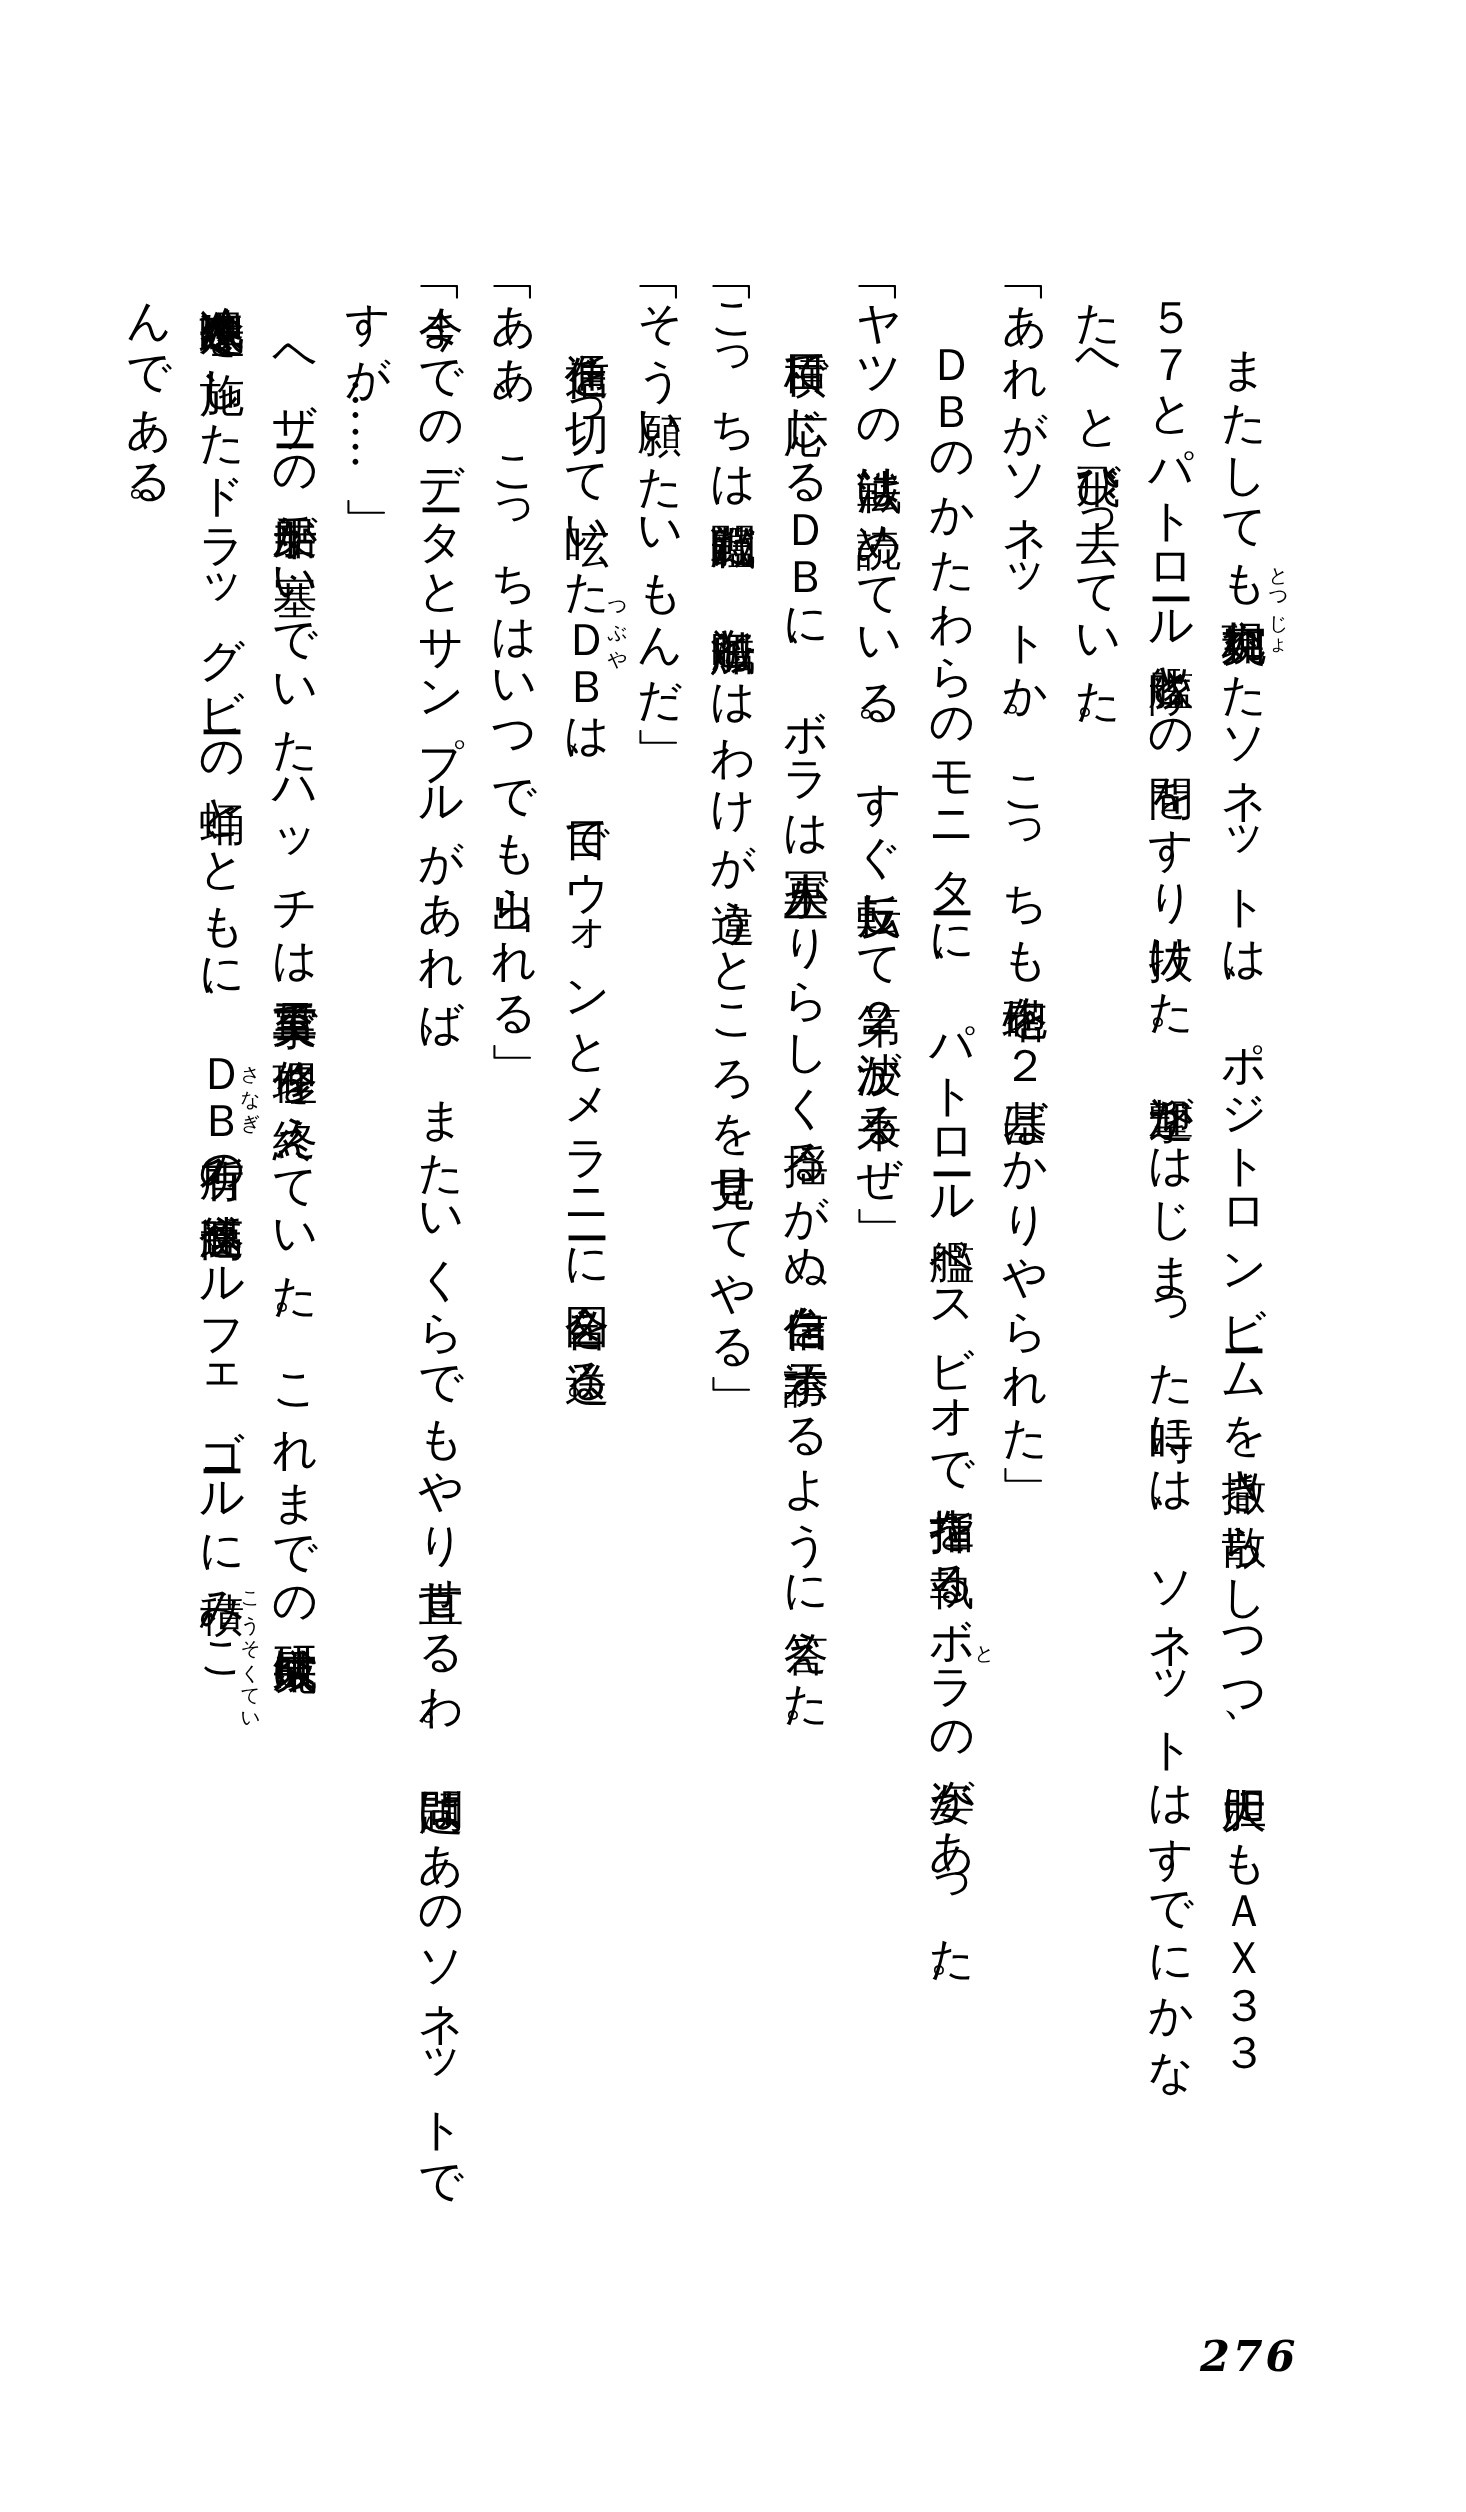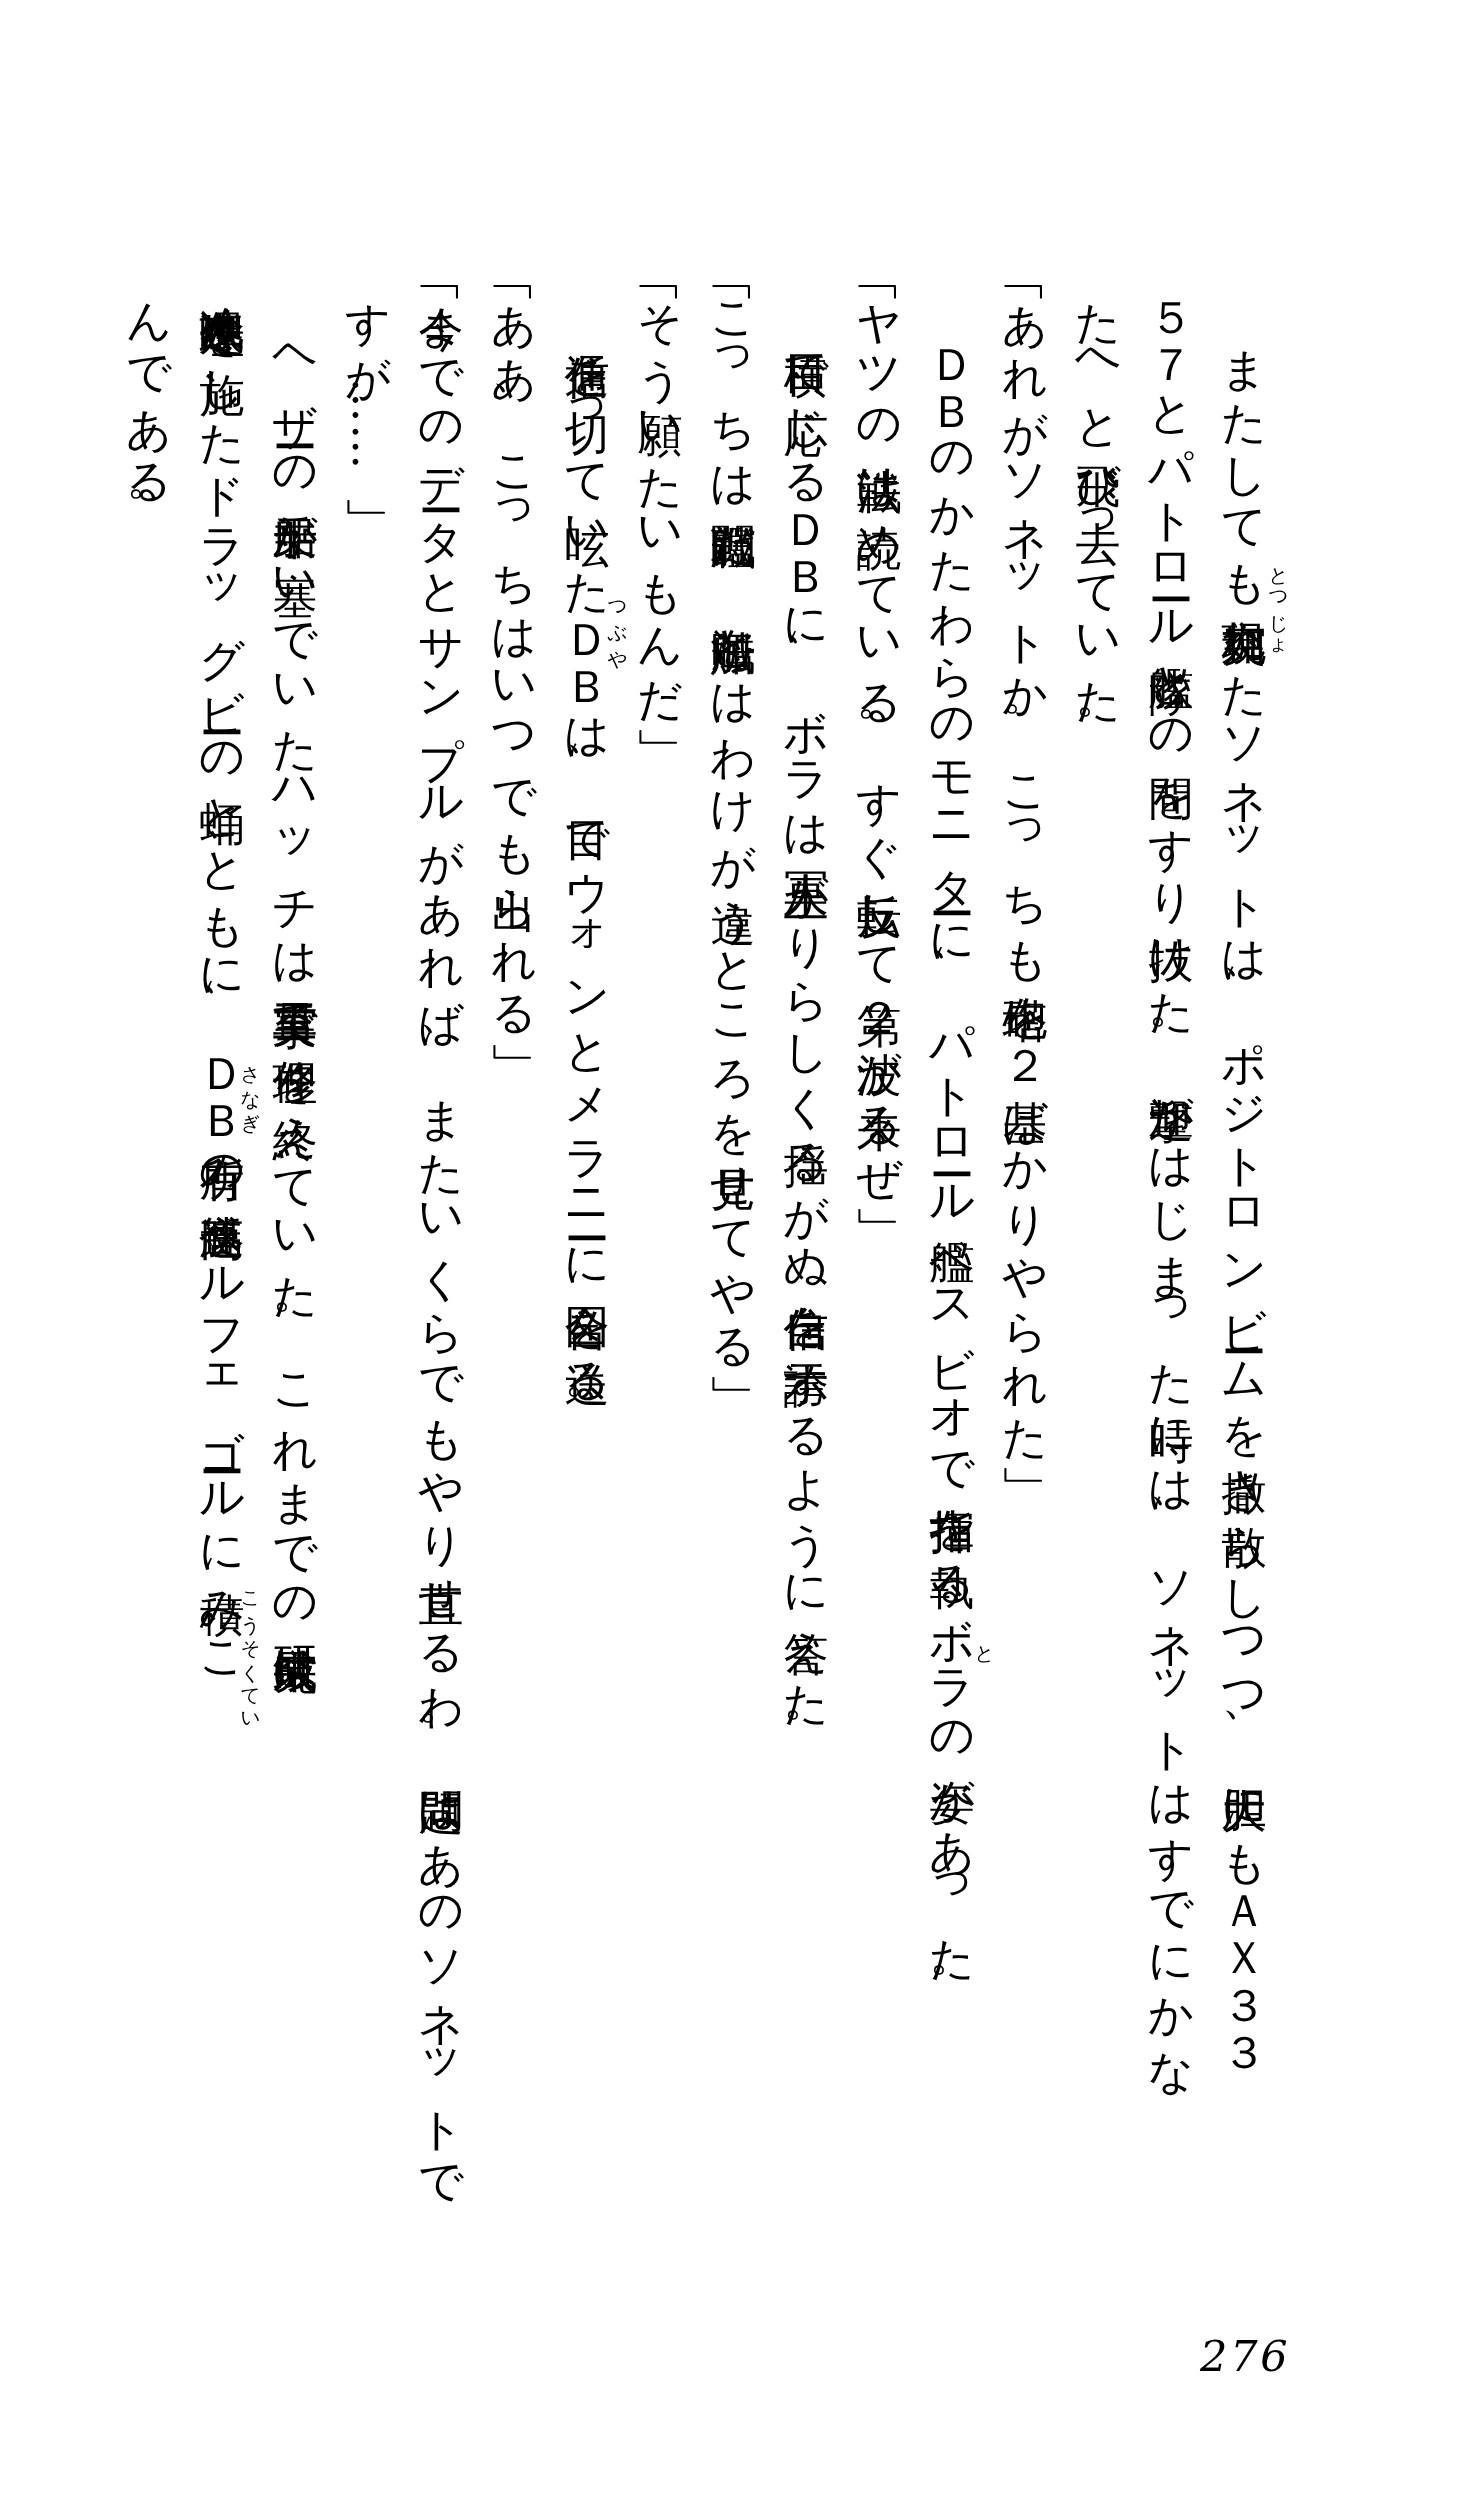--- a/index.html
+++ b/index.html
@@ -45,20 +45,21 @@
     white-space: pre;
   }
   .page-number {
     position: absolute;
     left: 1200px;
     top: 2331px;
     font-size: 43px;
     font-style: italic;
     letter-spacing: 2.8px;
     font-family: "DejaVu Serif", "Liberation Serif", serif;
+    font-weight: bold;
   }
 </style>
 </head>
 <body>
 
 <div class="page">
 
   <div class="text-block">
     <p class="text-col">　またしても突如現れたソネットは、ポジトロンビームを撒き散らしつつ、大胆にもＡＸ３３</p>
     <p class="text-col">５７とパトロール艦隊との間をすり抜けた。迎撃がはじまった時には、ソネットはすでにかな</p>

